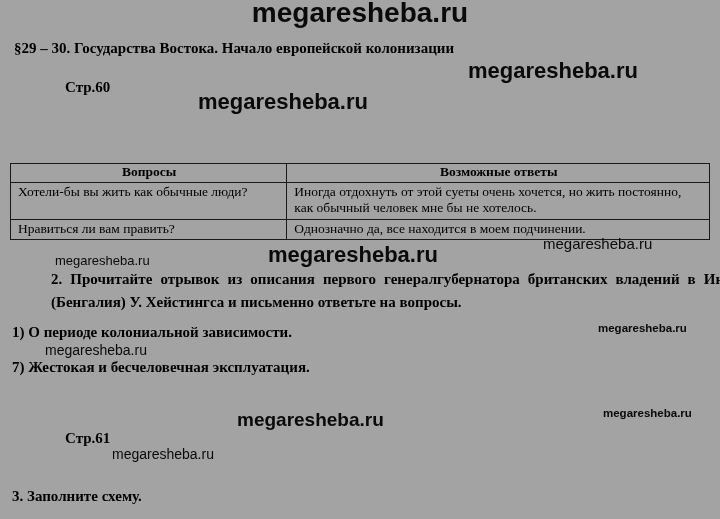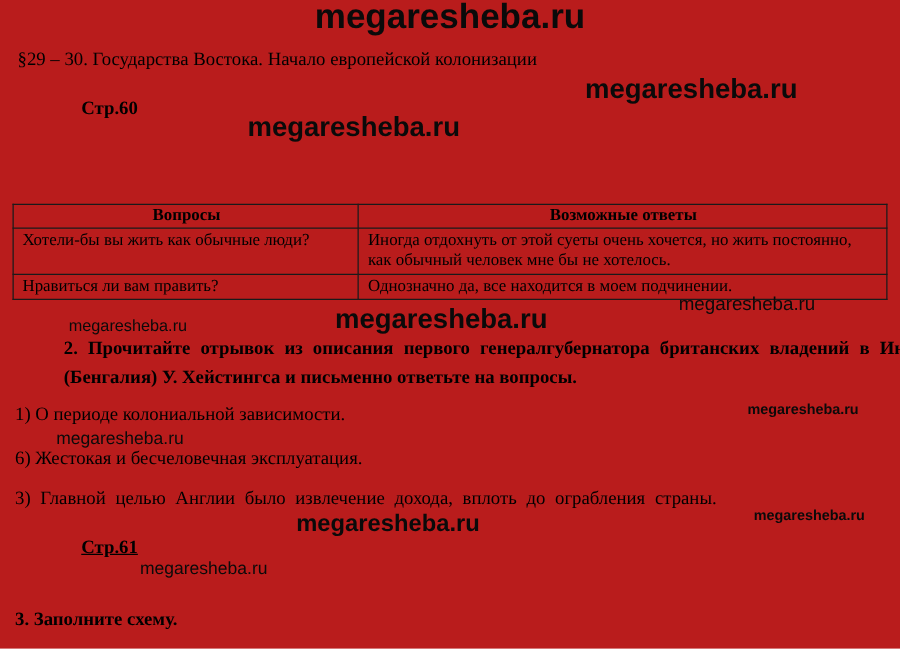--- a/index.html
+++ b/index.html
@@ -1,20 +1,20 @@
 <!DOCTYPE html>
 <html><head>
 <meta charset="utf-8">
 <style>
   html, body { margin: 0; padding: 0; background: #ffffff; }
   .page {
     position: relative;
     width: 720px;
     height: 519px;
-    background: #b91c1c;
+    background: #a3a3a3;
     color: #000000;
     font-family: "Liberation Serif", serif;
     overflow: hidden;
   }
   .abs { position: absolute; }
   
   .wm {
     position: absolute;
     font-family: "Liberation Sans", sans-serif;
     font-weight: 700;
@@ -31,34 +31,34 @@
   .wm-ans1-right { left: 598px; top: 322px; font-size: 11.5px; }
   .wm-ans1-left { left: 45px; top: 342px; font-size: 14px; }
   .wm-ans3-center { left: 237px; top: 409px; font-size: 19px; }
   .wm-ans3-right { left: 603px; top: 407px; font-size: 11.5px; }
   .wm-p61 { left: 112px; top: 446px; font-size: 14px; }
   .wm-bottom { left: 0; right: 0; top: 480px; text-align: center; font-size: 30px; }
 
   
   .heading {
     left: 14px; top: 40px; width: 700px;
-    font-size: 15px; font-weight: 400;
+    font-size: 15px; font-weight: 700;
   }
   .page-label { font-size: 15px; font-weight: 700; margin-left: 47px; }
   .page-label-60 { left: 18px; top: 79px; }
-  .page-label-61 { left: 18px; top: 430px; text-decoration: underline; }
+  .page-label-61 { left: 18px; top: 430px; }
   .task-prompt {
     left: 12px; width: 698px;
     font-size: 15px; font-weight: 700;
     line-height: 23px; text-align: justify;
   }
   .task1-prompt { top: 110px; }
   .task2-prompt { top: 268px; margin-left: 39px; }
   .task3-prompt { top: 485px; width: 400px; text-align: left; }
-  .answer-line { left: 12px; font-size: 15px; font-weight: 400; white-space: nowrap; }
+  .answer-line { left: 12px; font-size: 15px; font-weight: 700; white-space: nowrap; }
   .answer-1 { top: 324px; }
   .answer-2 { top: 359px; }
   .answer-3 { top: 391px; word-spacing: 4px; }
 
   
   .qa-table {
     position: absolute;
     left: 10px; top: 163px;
     width: 700px;
     border-collapse: collapse;
@@ -123,23 +123,22 @@
   <div class="wm wm-light wm-under-table-right">megaresheba.ru</div>
   <div class="wm wm-under-table-center">megaresheba.ru</div>
   <div class="wm wm-light wm-under-table-left">megaresheba.ru</div>
 
   <div class="abs task-prompt task2-prompt">2. Прочитайте отрывок из описания первого генералгубернатора британских владений в Индии (Бенгалия) У. Хейстингса и письменно ответьте на вопросы.</div>
 
   <div class="abs answer-line answer-1">1) О периоде колониальной зависимости.</div>
   <div class="wm wm-ans1-right">megaresheba.ru</div>
   <div class="wm wm-light wm-ans1-left">megaresheba.ru</div>
 
-  <div class="abs answer-line answer-2">6) Жестокая и бесчеловечная эксплуатация.</div>
+  <div class="abs answer-line answer-2">7) Жестокая и бесчеловечная эксплуатация.</div>
 
-  <div class="abs answer-line answer-3">3) Главной целью Англии было извлечение дохода, вплоть до ограбления страны.</div>
 
   <div class="wm wm-ans3-center">megaresheba.ru</div>
   <div class="wm wm-ans3-right">megaresheba.ru</div>
 
   <div class="abs page-label page-label-61">Стр.61</div>
 
   <div class="wm wm-light wm-p61">megaresheba.ru</div>
 
   <div class="abs task-prompt task3-prompt">3. Заполните схему.</div>
 

